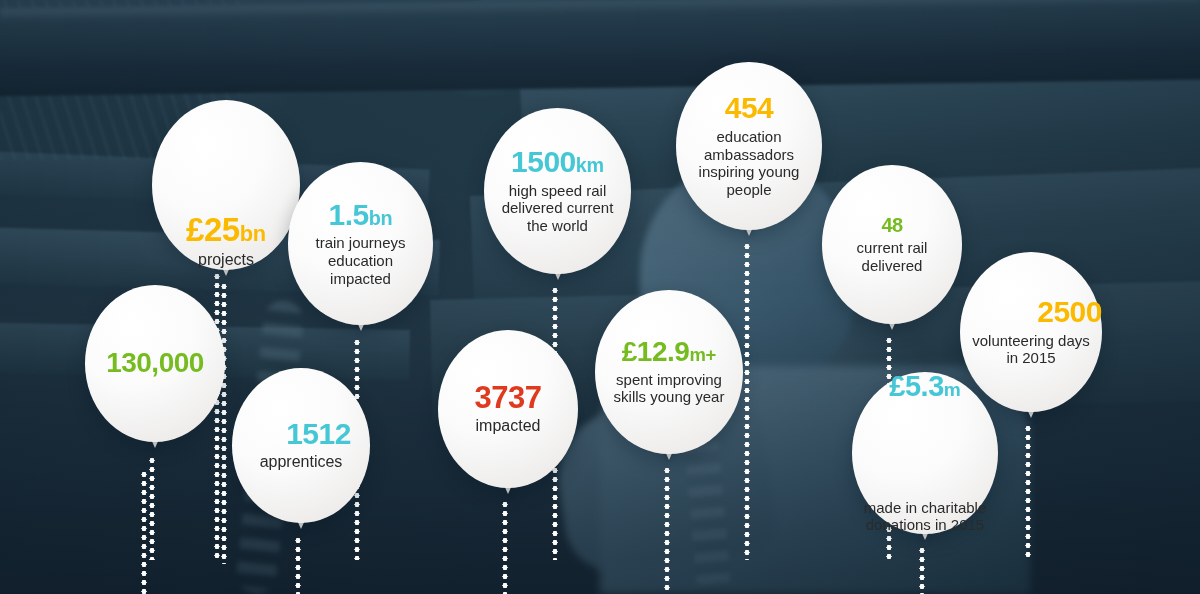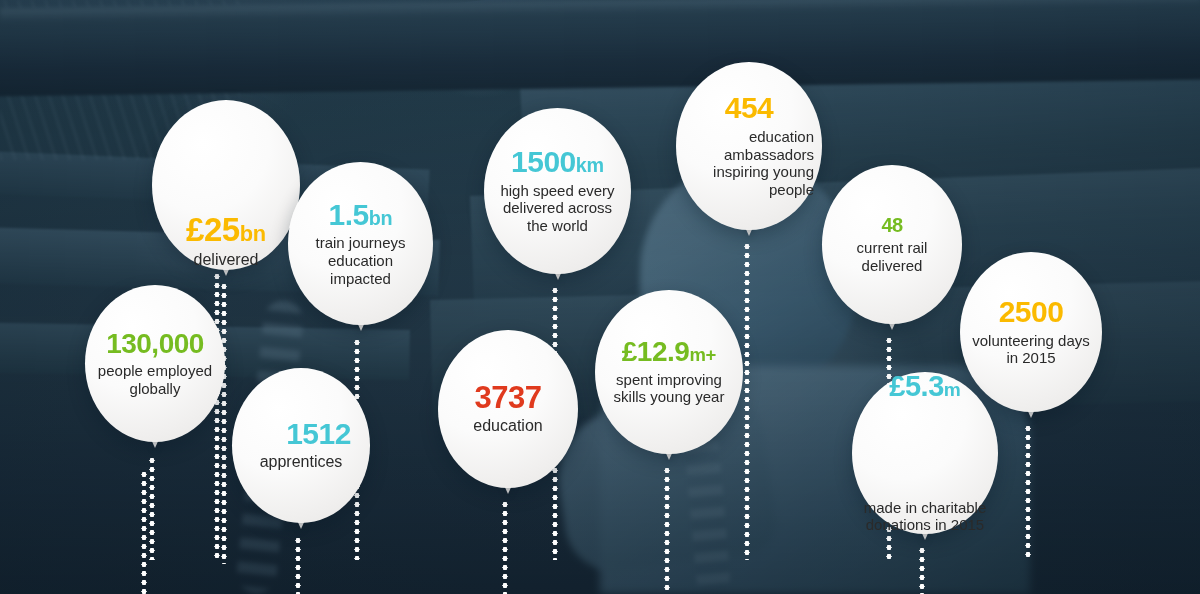--- a/index.html
+++ b/index.html
@@ -244,91 +244,90 @@
 </div>
 
 <div id="stage">
     <div class="string" style="left: 141px; top: 470px; height: 124px;"></div>
     <div class="string" style="left: 214px; top: 272px; height: 288px;"></div>
     <div class="string" style="left: 221px; top: 282px; height: 282px;"></div>
     <div class="knot" style="left: 217px; top: 256px;"></div>
     <div class="balloon">
       <div class="bub" style="left: 152px; top: 100px; width: 148px; height: 170px; justify-content: flex-end;">
         <div class="num" style="color: rgb(251, 186, 0); font-size: 33px;">£25<span class="unit">bn</span></div>
-        <div class="cap" style="font-size: 16px; color: rgb(42, 42, 42);">delivered</div>
+        <div class="cap" style="font-size: 16px; color: rgb(42, 42, 42);">projects</div>
       </div>
     </div>
     <div class="string" style="left: 354px; top: 338px; height: 222px;"></div>
     <div class="knot" style="left: 351.5px; top: 311px;"></div>
     <div class="balloon">
       <div class="bub" style="left: 288px; top: 162px; width: 145px; height: 163px;">
         <div class="num" style="color: rgb(69, 199, 213); font-size: 30px;">1.5<span class="unit">bn</span></div>
         <div class="cap" style="font-size: 15px; color: rgb(42, 42, 42);">train journeys education impacted</div>
       </div>
     </div>
     <div class="string" style="left: 149px; top: 456px; height: 104px;"></div>
     <div class="knot" style="left: 146px; top: 428px;"></div>
     <div class="balloon">
       <div class="bub" style="left: 85px; top: 285px; width: 140px; height: 157px;">
         <div class="num" style="color: rgb(118, 188, 33); font-size: 28px;">130,000<span class="unit"></span></div>
-        <div class="cap" style="font-size: 15px; color: rgb(42, 42, 42);">people employed globally</div>
       </div>
     </div>
     <div class="string" style="left: 295px; top: 536px; height: 58px;"></div>
     <div class="knot" style="left: 292px; top: 509px;"></div>
     <div class="balloon">
       <div class="bub" style="left: 232px; top: 368px; width: 138px; height: 155px;">
         <div class="num" style="color: rgb(69, 199, 213); font-size: 30px; margin-left: 35px;">1512<span class="unit"></span></div>
         <div class="cap" style="font-size: 16px; color: rgb(42, 42, 42);">apprentices</div>
       </div>
     </div>
     <div class="string" style="left: 552px; top: 286px; height: 274px;"></div>
     <div class="knot" style="left: 548.5px; top: 260px;"></div>
     <div class="balloon">
       <div class="bub" style="left: 484px; top: 108px; width: 147px; height: 166px;">
         <div class="num" style="color: rgb(69, 199, 213); font-size: 30px;">1500<span class="unit">km</span></div>
-        <div class="cap" style="font-size: 15px; color: rgb(42, 42, 42);">high speed every delivered across the world</div>
+        <div class="cap" style="font-size: 15px; color: rgb(42, 42, 42);">high speed rail delivered current the world</div>
       </div>
     </div>
     <div class="string" style="left: 502px; top: 500px; height: 94px;"></div>
     <div class="knot" style="left: 499px; top: 474px;"></div>
     <div class="balloon">
       <div class="bub" style="left: 438px; top: 330px; width: 140px; height: 158px;">
         <div class="num" style="color: rgb(224, 58, 30); font-size: 31px;">3737<span class="unit"></span></div>
-        <div class="cap" style="font-size: 16px; color: rgb(42, 42, 42);">education</div>
+        <div class="cap" style="font-size: 16px; color: rgb(42, 42, 42);">impacted</div>
       </div>
     </div>
     <div class="string" style="left: 664px; top: 466px; height: 128px;"></div>
     <div class="knot" style="left: 660px; top: 440px;"></div>
     <div class="balloon">
       <div class="bub" style="left: 595px; top: 290px; width: 148px; height: 164px;">
         <div class="num" style="color: rgb(118, 188, 33); font-size: 28px;">£12.9<span class="unit">m+</span></div>
         <div class="cap" style="font-size: 15px; color: rgb(42, 42, 42);">spent improving skills young year</div>
       </div>
     </div>
     <div class="string" style="left: 744px; top: 242px; height: 318px;"></div>
     <div class="knot" style="left: 740px; top: 216px;"></div>
     <div class="balloon">
-      <div class="bub" style="left: 676px; top: 62px; width: 146px; height: 168px; text-align: right;">
+      <div class="bub" style="left: 676px; top: 62px; width: 146px; height: 168px;">
         <div class="num" style="color: rgb(251, 186, 0); font-size: 30px;">454<span class="unit"></span></div>
         <div class="cap" style="font-size: 15px; color: rgb(42, 42, 42);">education ambassadors inspiring young people</div>
       </div>
     </div>
     <div class="string" style="left: 886px; top: 336px; height: 224px;"></div>
     <div class="knot" style="left: 883px; top: 310px;"></div>
     <div class="balloon">
       <div class="bub" style="left: 822px; top: 165px; width: 140px; height: 159px;">
         <div class="num" style="color: rgb(118, 188, 33); font-size: 20px;">48<span class="unit"></span></div>
         <div class="cap" style="font-size: 15px; color: rgb(42, 42, 42);">current rail delivered</div>
       </div>
     </div>
     <div class="string" style="left: 1025px; top: 424px; height: 136px;"></div>
     <div class="knot" style="left: 1022px; top: 398px;"></div>
     <div class="balloon">
-      <div class="bub" style="left: 960px; top: 252px; width: 142px; height: 160px;">
+      <div class="bub" style="left: 960px; top: 252px; width: 142px; height: 160px; align-items: flex-end;">
         <div class="num" style="color: rgb(251, 186, 0); font-size: 30px;">2500<span class="unit"></span></div>
         <div class="cap" style="font-size: 15px; color: rgb(42, 42, 42);">volunteering days in 2015</div>
       </div>
     </div>
     <div class="string" style="left: 919px; top: 546px; height: 48px;"></div>
     <div class="knot" style="left: 916px; top: 520px;"></div>
     <div class="balloon">
       <div class="bub" style="left: 852px; top: 372px; width: 146px; height: 162px; justify-content: space-between;">
         <div class="num" style="color: rgb(69, 199, 213); font-size: 29px;">£5.3<span class="unit">m</span></div>
         <div class="cap" style="font-size: 15px; color: rgb(42, 42, 42);">made in charitable donations in 2015</div>

